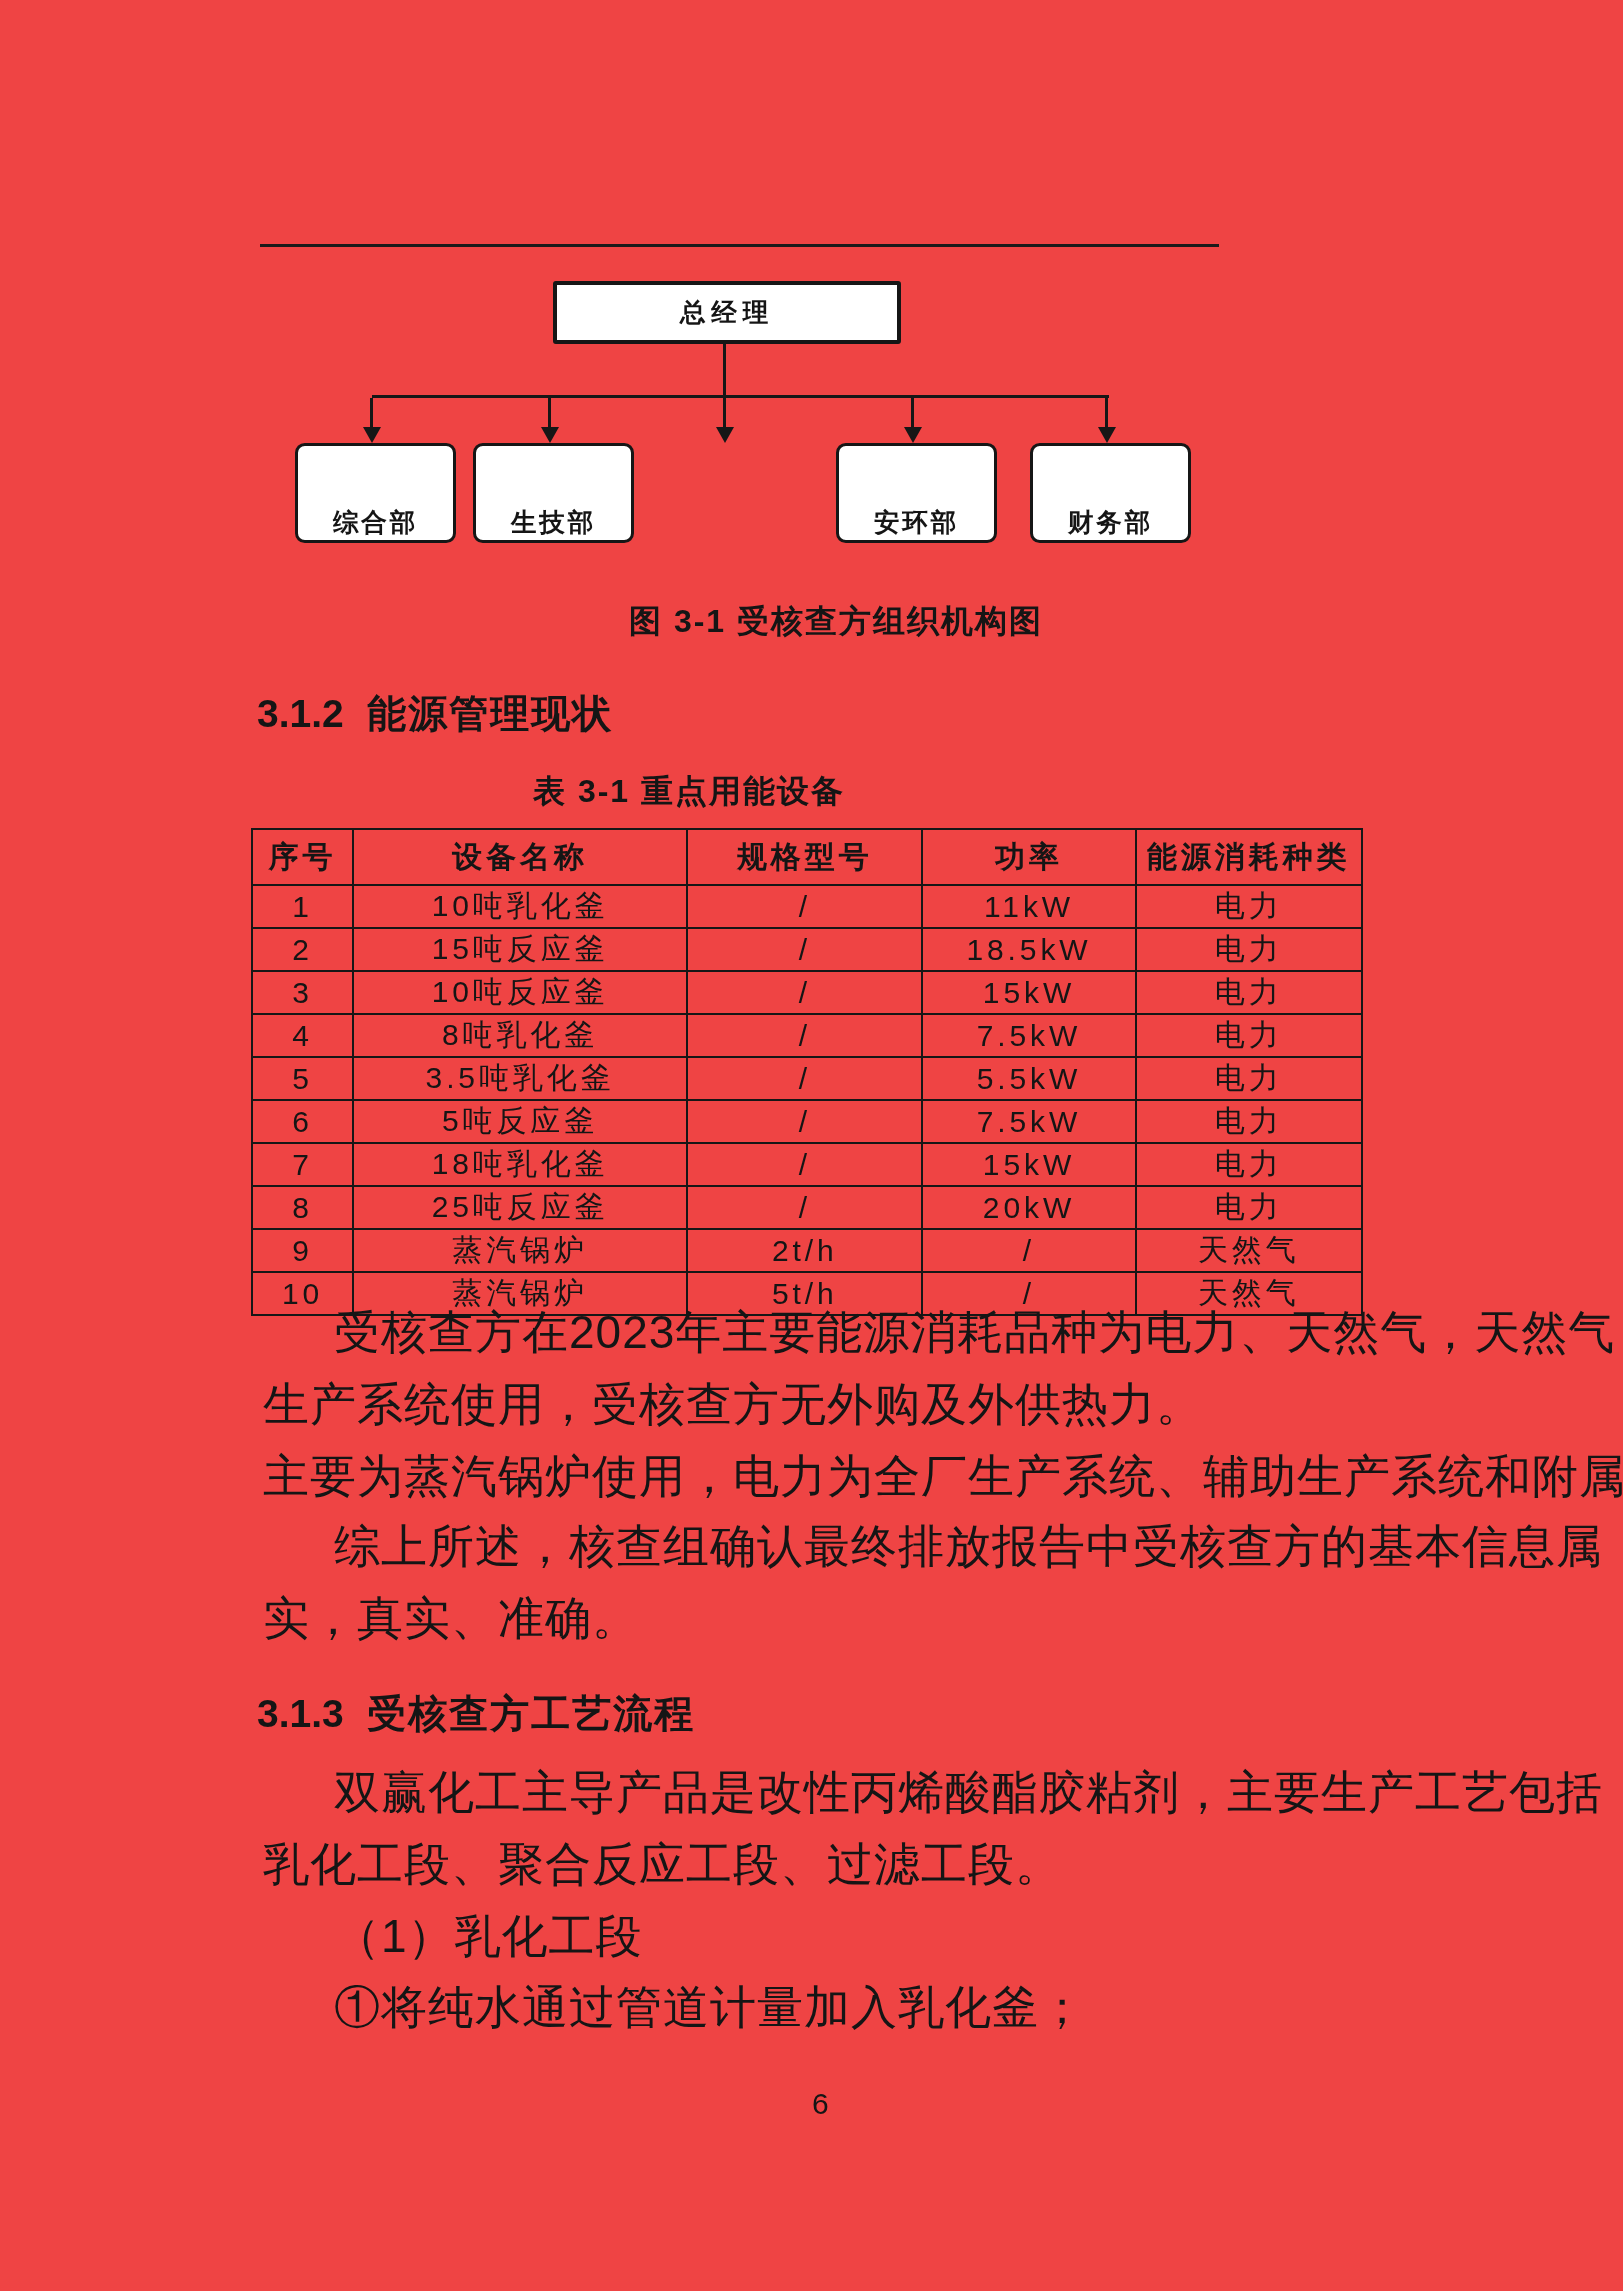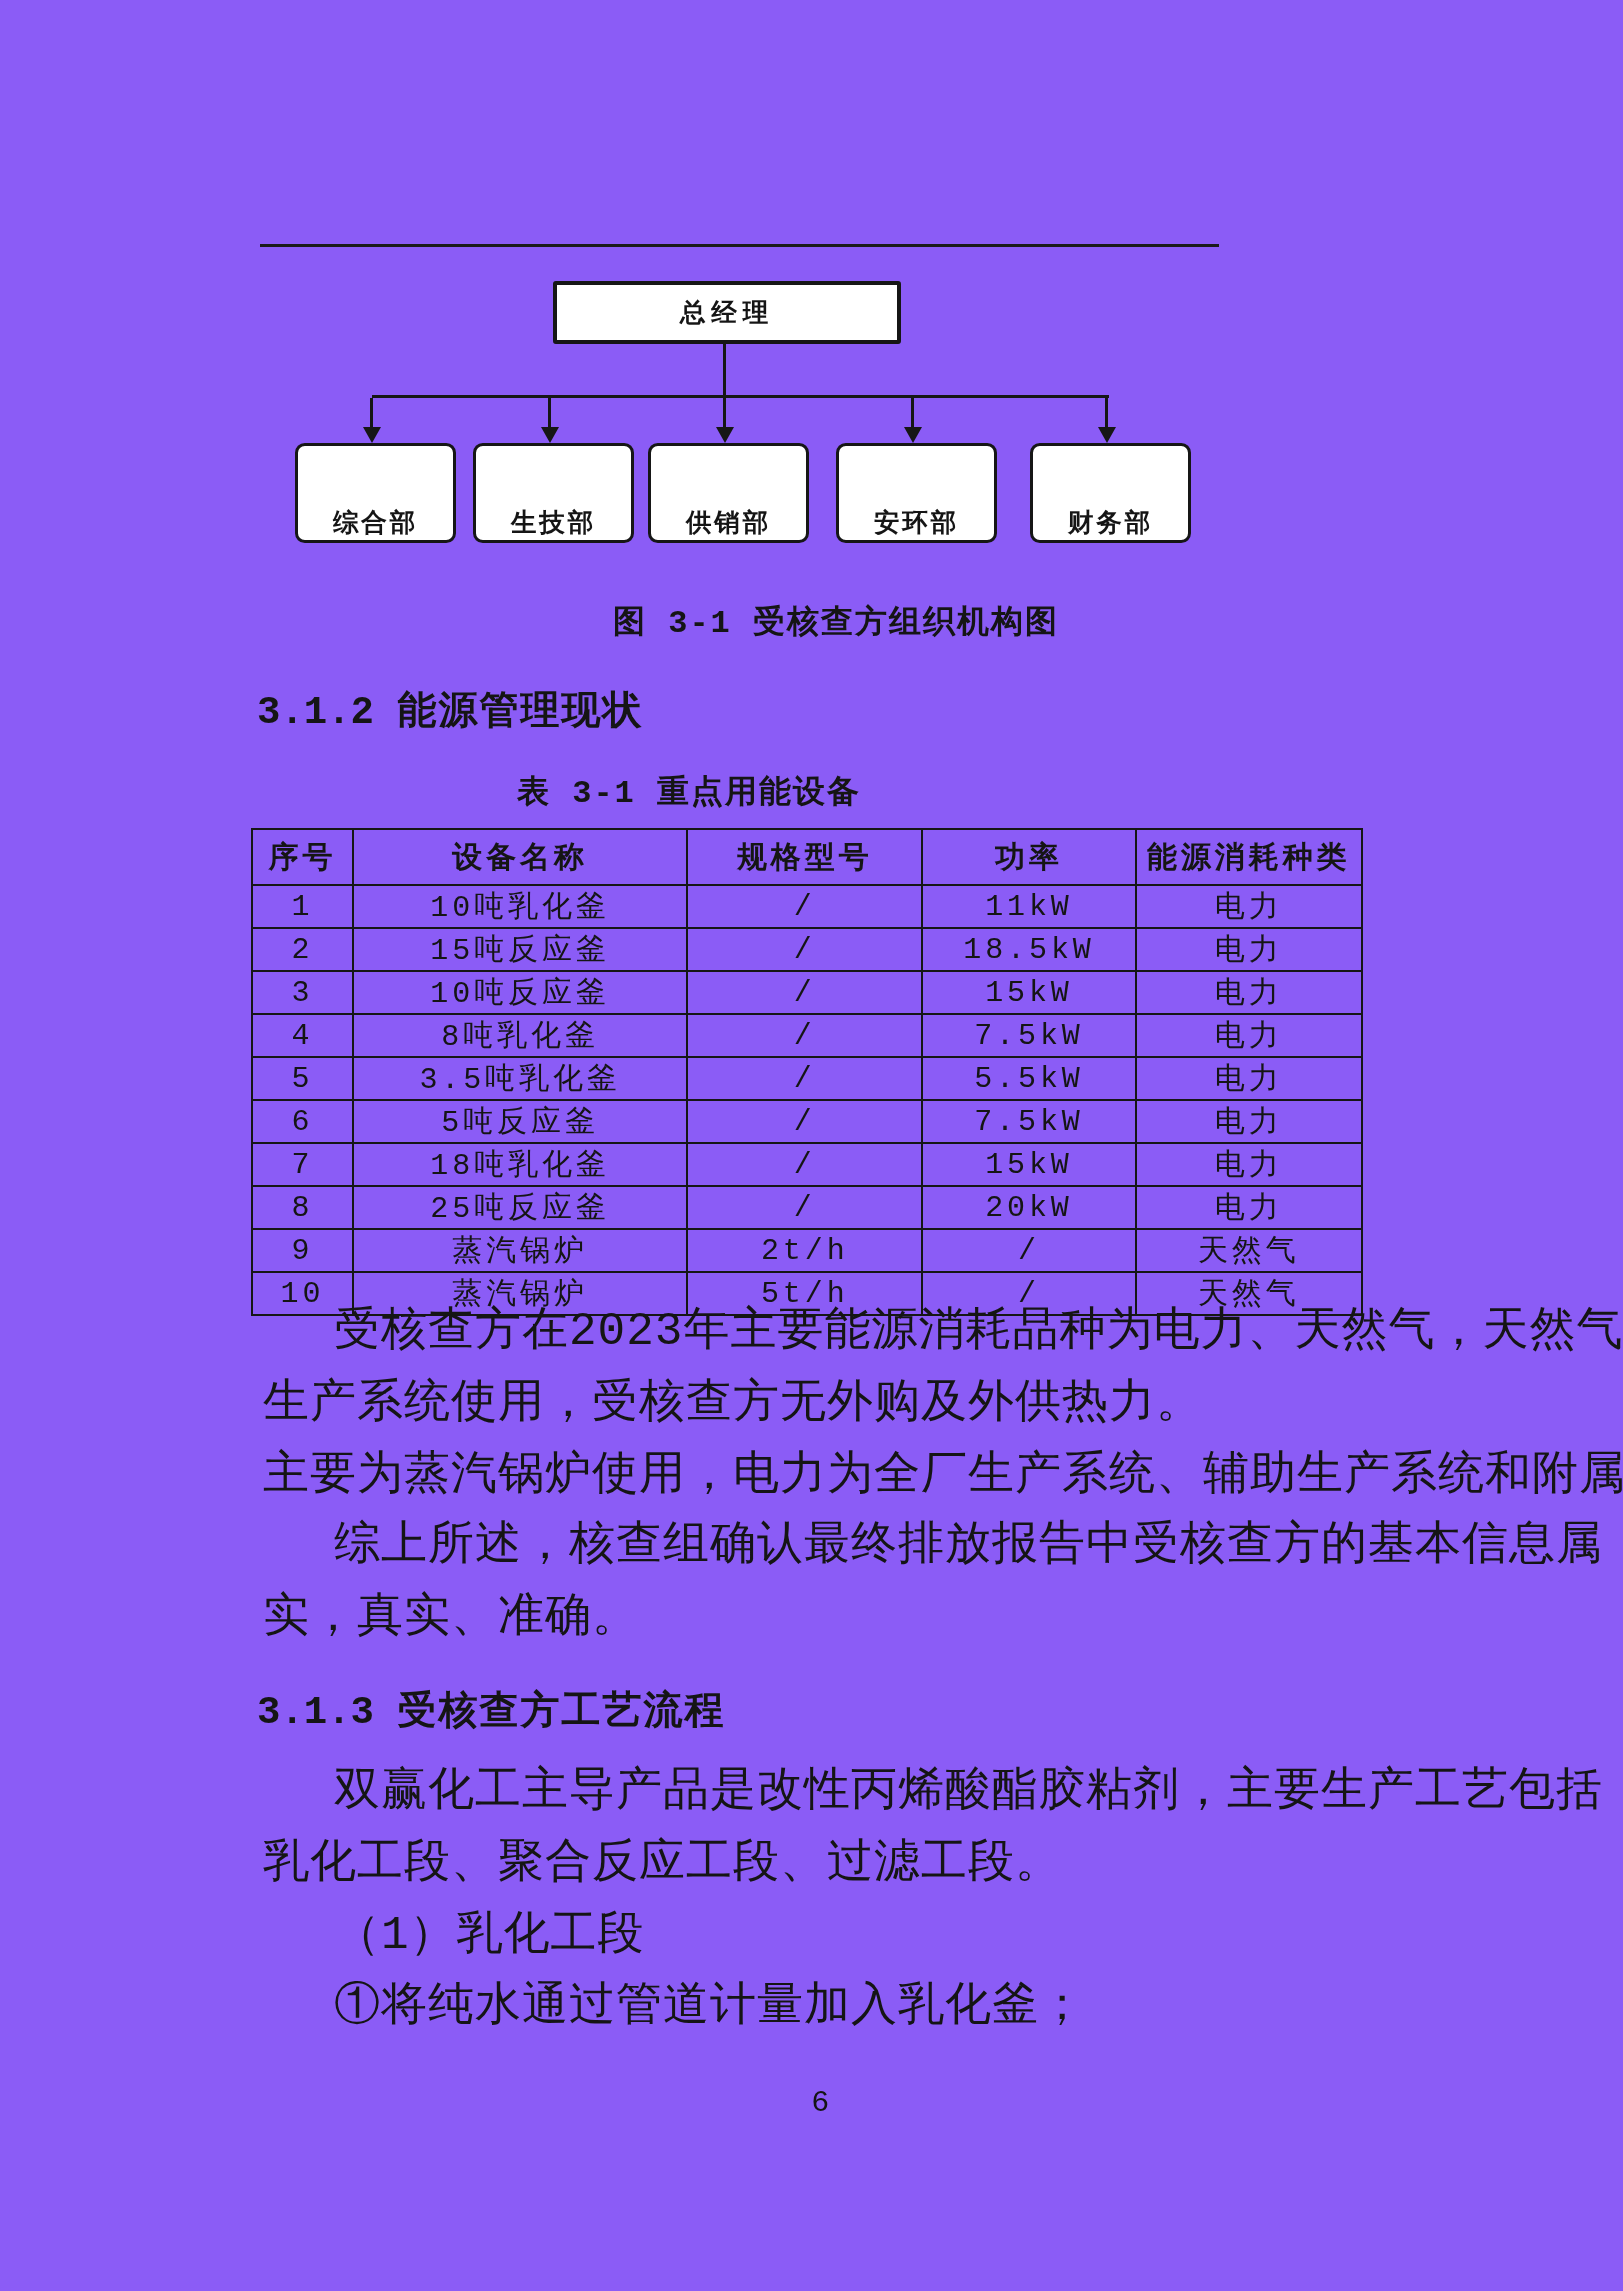--- a/index.html
+++ b/index.html
@@ -1,21 +1,21 @@
 <!DOCTYPE html>
 <html><head>
 <meta charset="utf-8">
 <style>
   html,body{margin:0;padding:0;background:#9a9a9a;}
   .page{
     position:relative;
     width:1623px;height:2292px;
-    background:#8b5cf6;
+    background:#ef4444;
     overflow:hidden;
-    font-family:Liberation Mono, monospace;
+    font-family:Liberation Sans, sans-serif;
     color:#151515;
   }
   
   .top-rule{position:absolute;left:260px;top:244px;width:959px;height:2.9px;background:#1a1a1a;}
   
   .org-chart{position:absolute;left:0;top:0;width:1623px;height:647px;}
   .root-box{
     position:absolute;left:553px;top:281px;width:340px;height:55px;
     border:4.9px solid #161616;border-radius:2.9px;background:#fff;
     display:flex;align-items:center;justify-content:center;
@@ -107,23 +107,20 @@
         <div class="dept-group dept-1">
           <div class="dept-stub"></div>
           <div class="dept-arrow"></div>
           <div class="dept-box">
             <span>生技部</span>
           </div>
         </div>
         <div class="dept-group dept-2">
           <div class="dept-stub"></div>
           <div class="dept-arrow"></div>
-          <div class="dept-box">
-            <span>供销部</span>
-          </div>
         </div>
         <div class="dept-group dept-3">
           <div class="dept-stub"></div>
           <div class="dept-arrow"></div>
           <div class="dept-box">
             <span>安环部</span>
           </div>
         </div>
         <div class="dept-group dept-4">
           <div class="dept-stub"></div>

